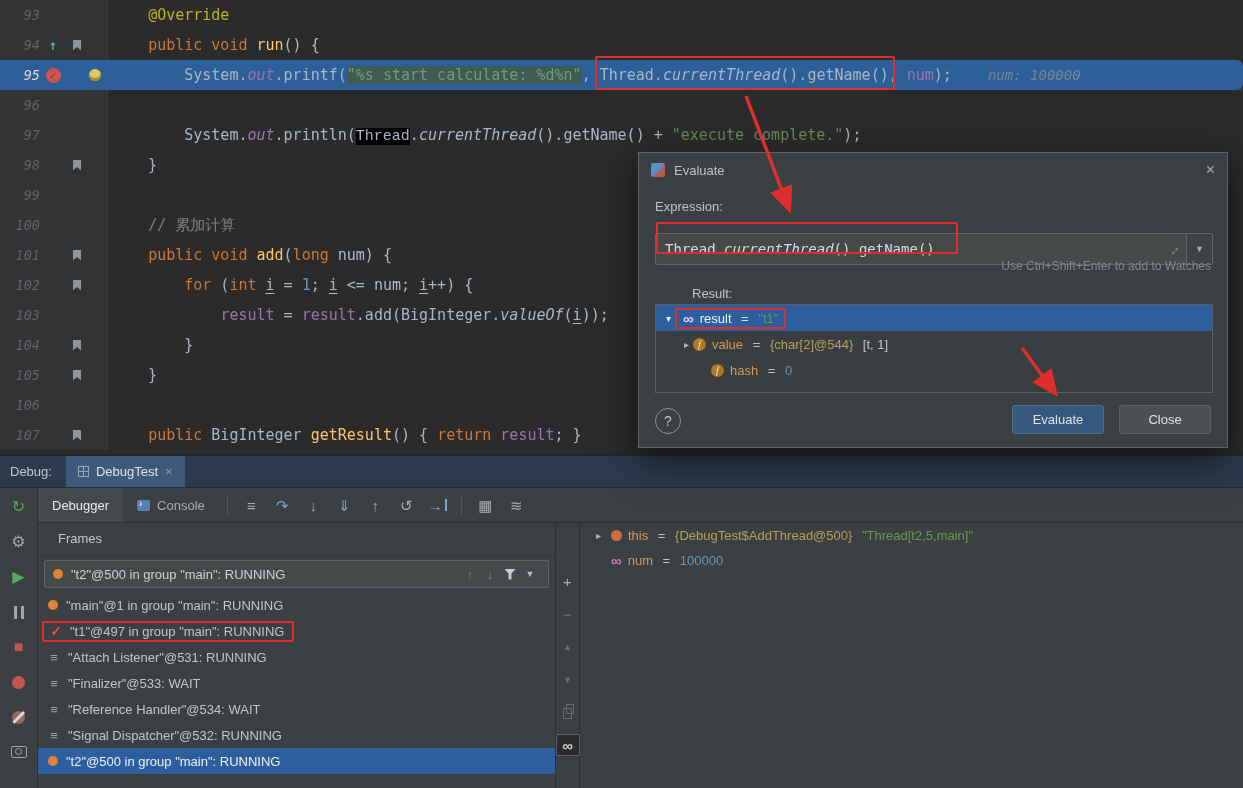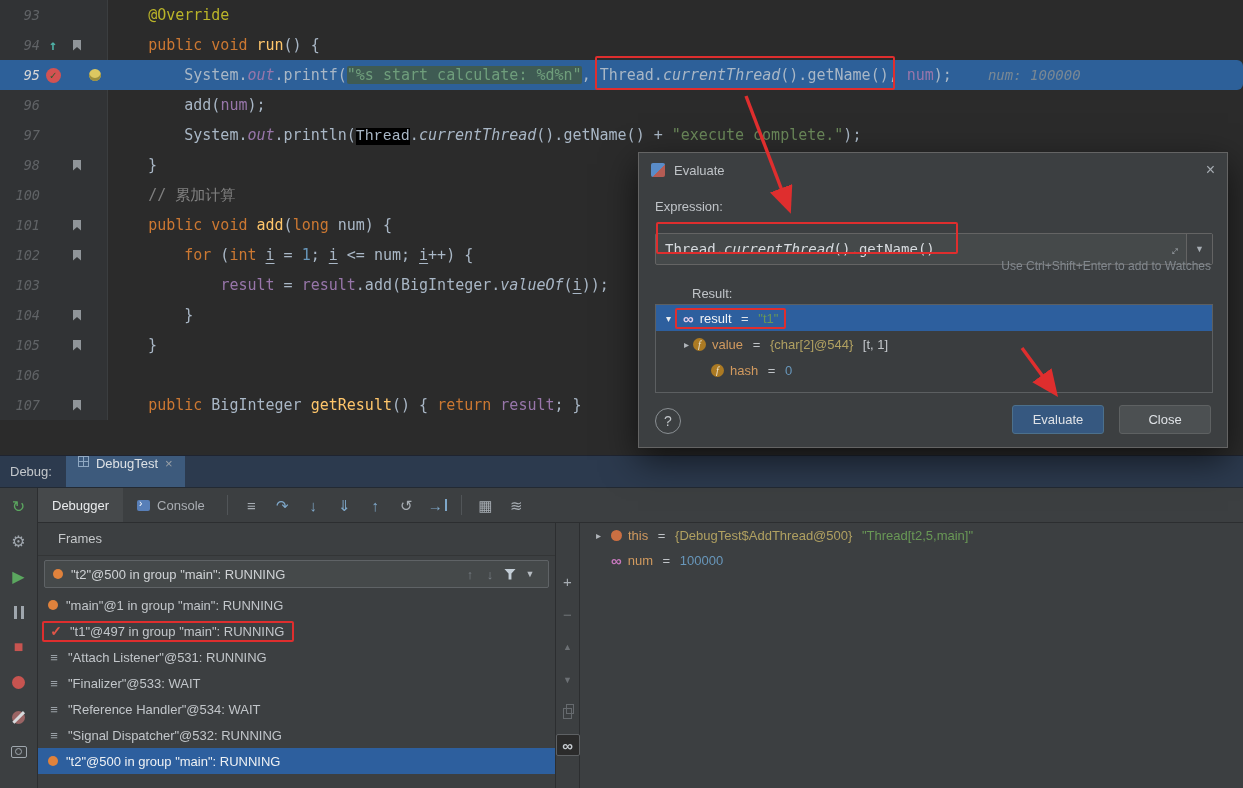--- a/index.html
+++ b/index.html
@@ -32,21 +32,21 @@
   .tk-c{color:#808080;} .tk-n{color:#6897bb;} .tk-f{color:#9876aa;}
   .tk-fi{color:#9876aa;font-style:italic;} .tk-m{color:#ffc66b;}
   .tk-pi{font-style:italic;} .tk-u{text-decoration:underline;text-underline-offset:3px;}
   .tk-sym{background:#000000;border-radius:0;font-family:Liberation Mono, monospace;}
   .tk-hint{color:#7a8894;font-style:italic;margin-left:36px;font-size:14px;}
 
   
   #debug-strip{position:absolute;left:0;top:455px;width:100%;height:33px;background:#2c3a4e;
       border-top:1px solid #1f2430;border-bottom:1px solid #232a33;display:flex;align-items:center;box-sizing:border-box;}
   .debug-label{color:#c3c7cb;font-size:13px;margin:0 14px 0 10px;}
-  .session-tab{display:flex;align-items:flex-start;gap:7px;background:#3d5a7c;height:100%;padding:0 12px;}
+  .session-tab{display:flex;align-items:center;gap:7px;background:#3d5a7c;height:100%;padding:0 12px;}
   .session-name{color:#dde1e5;font-size:13px;}
   .session-close{color:#9aa0a6;font-size:13px;cursor:default;}
   .tab-grid-icon{width:11px;height:11px;border:1px solid #8fa8c2;box-sizing:border-box;
      background:linear-gradient(#8fa8c2,#8fa8c2) center/1px 100% no-repeat,
                 linear-gradient(#8fa8c2,#8fa8c2) center/100% 1px no-repeat;}
 
   
   #left-toolbar{position:absolute;left:0;top:488px;width:38px;bottom:0;background:#3c3f41;
       border-right:1px solid #2c2e30;box-sizing:border-box;display:flex;flex-direction:column;
       align-items:center;padding-top:8px;gap:13px;}
@@ -168,23 +168,24 @@
 </head>
 <body>
 
 <div class="root">
 
   <div id="editor">
     <div id="code-area">
         <div class="code-line"><div class="gutter"><span class="lnum">93</span><span class="gicon"></span><span class="gmark"></span></div><div class="code"><span class="tk-p">    </span><span class="tk-ann">@Override</span></div></div>
         <div class="code-line"><div class="gutter"><span class="lnum">94</span><span class="gicon ovr">↑</span><span class="gmark on"></span></div><div class="code"><span class="tk-p">    </span><span class="tk-k">public</span><span class="tk-p"> </span><span class="tk-k">void</span><span class="tk-p"> </span><span class="tk-m">run</span><span class="tk-p">() {</span></div></div>
         <div class="code-line current"><div class="gutter"><span class="lnum">95</span><span class="gicon bp"><span class="bpc">✓</span></span><span class="gmark"></span></div><span class="bulb"></span><div class="code"><span class="tk-p">        System.</span><span class="tk-fi">out</span><span class="tk-p">.printf(</span><span class="tk-shl">"%s start calculate: %d%n"</span><span class="tk-p">, Thread.</span><span class="tk-pi">currentThread</span><span class="tk-p">().</span><span class="tk-p">getName</span><span class="tk-p">(), </span><span class="tk-f">num</span><span class="tk-p">);</span><span class="tk-hint">num: 100000</span></div></div>
-        <div class="code-line"><div class="gutter"><span class="lnum">96</span><span class="gicon"></span><span class="gmark"></span></div><div class="code"><span class="tk-p">        add(</span><span class="tk-f">num</span><span class="tk-p">);</span></div></div>
+        <div class="code-line"><div class="gutter"><span class="lnum">96</span><span class="gicon"></span><span class="gmark"></span></div></div>
         <div class="code-line"><div class="gutter"><span class="lnum">97</span><span class="gicon"></span><span class="gmark"></span></div><div class="code"><span class="tk-p">        System.</span><span class="tk-fi">out</span><span class="tk-p">.println(</span><span class="tk-sym">Thread</span><span class="tk-p">.</span><span class="tk-pi">currentThread</span><span class="tk-p">().</span><span class="tk-p">getName</span><span class="tk-p">() + </span><span class="tk-s">"execute complete."</span><span class="tk-p">);</span></div></div>
         <div class="code-line"><div class="gutter"><span class="lnum">98</span><span class="gicon"></span><span class="gmark on"></span></div><div class="code"><span class="tk-p">    }</span></div></div>
+        <div class="code-line"><div class="gutter"><span class="lnum">99</span><span class="gicon"></span><span class="gmark"></span></div><div class="code"></div></div>
         <div class="code-line"><div class="gutter"><span class="lnum">100</span><span class="gicon"></span><span class="gmark"></span></div><div class="code"><span class="tk-p">    </span><span class="tk-c">// 累加计算</span></div></div>
         <div class="code-line"><div class="gutter"><span class="lnum">101</span><span class="gicon"></span><span class="gmark on"></span></div><div class="code"><span class="tk-p">    </span><span class="tk-k">public</span><span class="tk-p"> </span><span class="tk-k">void</span><span class="tk-p"> </span><span class="tk-m">add</span><span class="tk-p">(</span><span class="tk-k">long</span><span class="tk-p"> num) {</span></div></div>
         <div class="code-line"><div class="gutter"><span class="lnum">102</span><span class="gicon"></span><span class="gmark on"></span></div><div class="code"><span class="tk-p">        </span><span class="tk-k">for</span><span class="tk-p"> (</span><span class="tk-k">int</span><span class="tk-p"> </span><span class="tk-u">i</span><span class="tk-p"> = </span><span class="tk-n">1</span><span class="tk-p">; </span><span class="tk-u">i</span><span class="tk-p"> &lt;= num; </span><span class="tk-u">i</span><span class="tk-p">++) {</span></div></div>
         <div class="code-line"><div class="gutter"><span class="lnum">103</span><span class="gicon"></span><span class="gmark"></span></div><div class="code"><span class="tk-p">            </span><span class="tk-f">result</span><span class="tk-p"> = </span><span class="tk-f">result</span><span class="tk-p">.add(BigInteger.</span><span class="tk-pi">valueOf</span><span class="tk-p">(</span><span class="tk-u">i</span><span class="tk-p">));</span></div></div>
         <div class="code-line"><div class="gutter"><span class="lnum">104</span><span class="gicon"></span><span class="gmark on"></span></div><div class="code"><span class="tk-p">        }</span></div></div>
         <div class="code-line"><div class="gutter"><span class="lnum">105</span><span class="gicon"></span><span class="gmark on"></span></div><div class="code"><span class="tk-p">    }</span></div></div>
         <div class="code-line"><div class="gutter"><span class="lnum">106</span><span class="gicon"></span><span class="gmark"></span></div><div class="code"></div></div>
         <div class="code-line"><div class="gutter"><span class="lnum">107</span><span class="gicon"></span><span class="gmark on"></span></div><div class="code"><span class="tk-p">    </span><span class="tk-k">public</span><span class="tk-p"> BigInteger </span><span class="tk-m">getResult</span><span class="tk-p">() { </span><span class="tk-k">return</span><span class="tk-p"> </span><span class="tk-f">result</span><span class="tk-p">; }</span></div></div>
       </div>
   </div>

